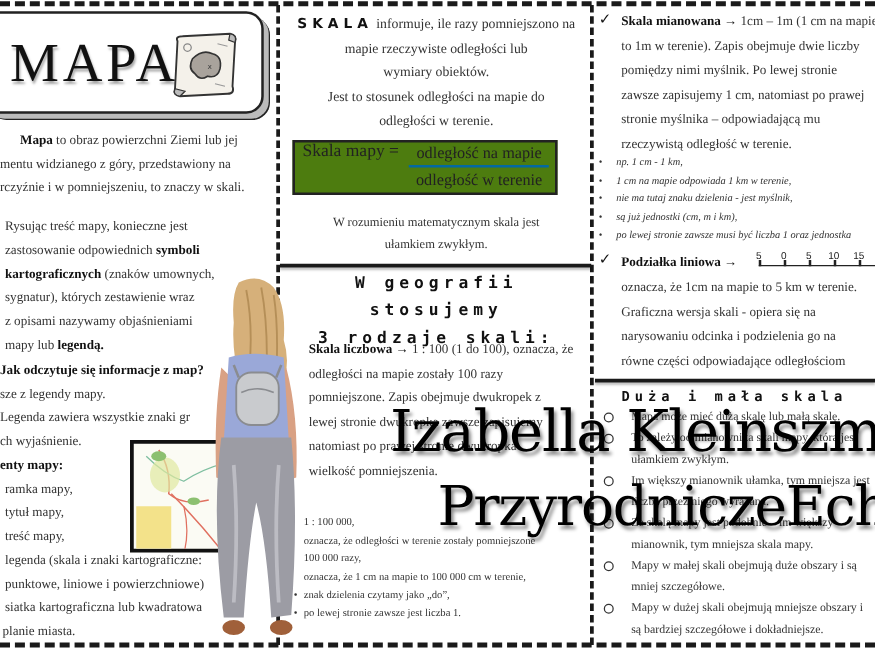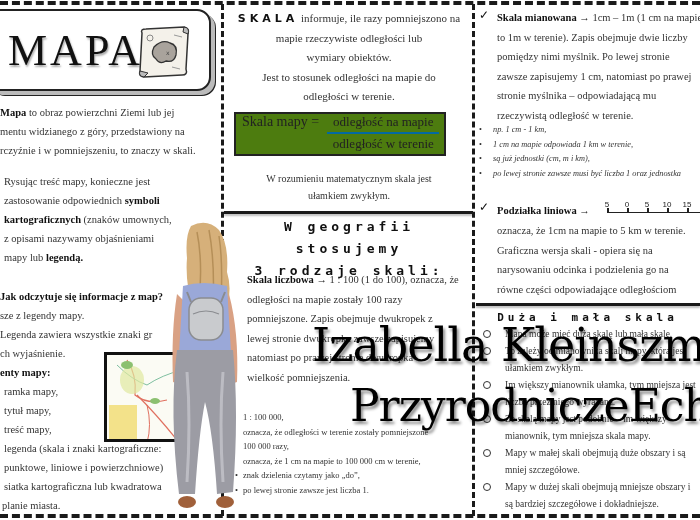--- a/index.html
+++ b/index.html
@@ -111,29 +111,30 @@
         <path d="M4 46 Q2 51 8 52 L12 48 Z" fill="#bbb" stroke="#333"></path>
         <path d="M48 2 Q54 3 52 9 L47 7 Z" fill="#bbb" stroke="#333"></path>
         <path d="M18 22 Q26 14 34 18 Q42 20 40 30 Q38 38 30 36 Q24 40 20 34 Q14 30 18 22 Z" fill="#a9a39c" stroke="#333" stroke-width="1.3"></path>
         <text x="30" y="30" font-size="6" fill="#444" font-family="DejaVu Sans, sans-serif">x</text>
         <circle cx="14" cy="13" r="3" fill="none" stroke="#888"></circle>
         <path d="M36 42 L44 44 M38 10 L46 12" stroke="#999" stroke-width="1"></path>
       </svg>
     </div>
 
     <div class="c1text" style="top:103px;">
-      <div style="padding-left:0"><b>Mapa</b><span> to obraz powierzchni Ziemi lub jej</span></div>
+      <div style="padding-left:16px"><b>Mapa</b><span> to obraz powierzchni Ziemi lub jej</span></div>
       <div>mentu widzianego z góry, przedstawiony na</div>
       <div>rczyźnie i w pomniejszeniu, to znaczy w skali.</div>
     </div>
 
     <div class="c1text" style="top:172px;left:4px;">
       <div>Rysując treść mapy, konieczne jest</div>
       <div><span>zastosowanie odpowiednich </span><b>symboli</b></div>
       <div><b>kartograficznych</b><span> (znaków umownych,</span></div>
+      <div>sygnatur), których zestawienie wraz</div>
       <div>z opisami nazywamy objaśnieniami</div>
       <div><span>mapy lub </span><b>legendą.</b></div>
     </div>
 
     <div class="c1text" style="top:287px;">
       <div><b>Jak odczytuje się informacje z map?</b></div>
       <div>sze z legendy mapy.</div>
       <div>Legenda zawiera wszystkie znaki gr</div>
       <div>ch wyjaśnienie.</div>
       <div><b>enty mapy:</b></div>
@@ -216,20 +217,21 @@
       <div>to 1m w terenie). Zapis obejmuje dwie liczby</div>
       <div>pomiędzy nimi myślnik. Po lewej stronie</div>
       <div>zawsze zapisujemy 1 cm, natomiast po prawej</div>
       <div>stronie myślnika – odpowiadającą mu</div>
       <div>rzeczywistą odległość w terenie.</div>
     </div>
 
     <div class="c3bul" style="top:123px;">
       <div>np. 1 cm - 1 km,</div>
       <div>1 cm na mapie odpowiada 1 km w terenie,</div>
+      <div>nie ma tutaj znaku dzielenia - jest myślnik,</div>
       <div>są już jednostki (cm, m i km),</div>
       <div>po lewej stronie zawsze musi  być liczba 1 oraz jednostka</div>
     </div>
 
     <span class="check" style="top:200px;">✓</span>
     <div class="c3text" style="top:201px;">
       <b style="color:#111">Podziałka liniowa</b> <span style="font-weight:bold;color:#111">→</span>
     </div>
 
     <div class="scale-bar">

